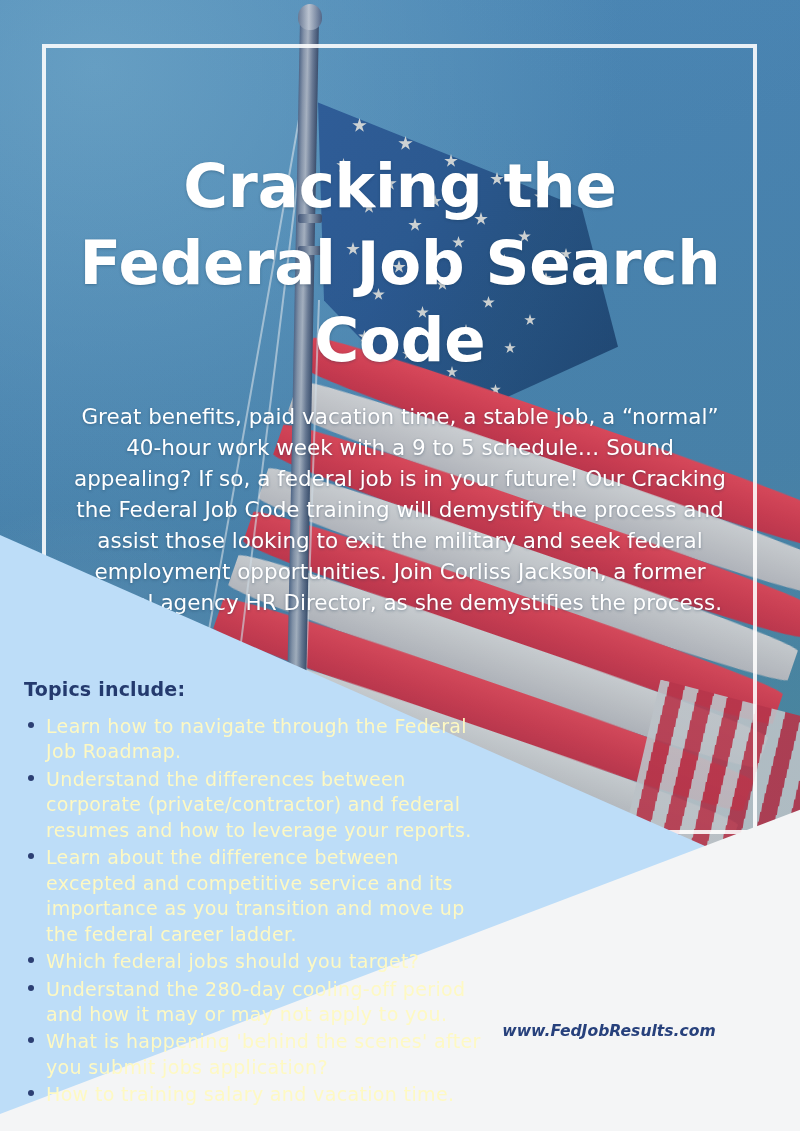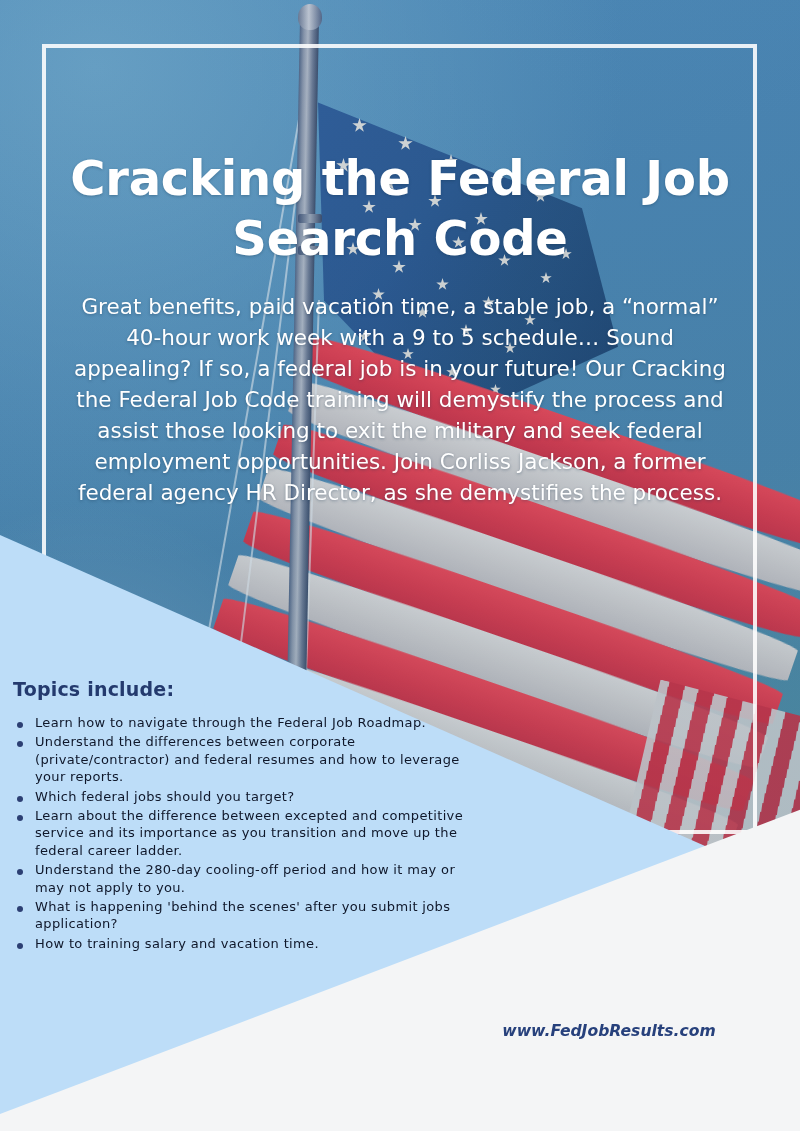--- a/index.html
+++ b/index.html
@@ -167,62 +167,62 @@
   
   .hero {
     position: absolute;
     left: 56px;
     top: 148px;
     width: 688px;
     text-align: center;
   }
   .hero-title {
     margin: 0;
-    font-size: 48px;
+    font-size: 61px;
     line-height: 1.26;
     font-weight: bold;
     color: #ffffff;
     letter-spacing: -0.2px;
     text-shadow: 0 1px 3px rgba(20,50,75,0.32);
   }
   .hero-body {
     margin: 22px auto 0;
     width: 660px;
     font-size: 21.5px;
     line-height: 1.445;
     color: #ffffff;
     text-shadow: 0 1px 3px rgba(20,50,75,0.38);
   }
 
   
   .topics {
     position: absolute;
-    left: 13px;
+    left: 24px;
     top: 678px;
     width: 470px;
   }
   .topics-heading {
     margin: 0 0 14px 0;
     font-size: 19px;
     font-weight: bold;
     color: #243a6e;
     letter-spacing: 0.2px;
   }
   .topics-list {
     list-style: none;
     margin: 0;
     padding: 0;
   }
   .topic-item {
     position: relative;
     padding-left: 22px;
     margin-bottom: 2px;
-    font-size: 13px;
+    font-size: 19px;
     line-height: 1.34;
-    color: #0f172a;
+    color: #fef9c3;
     letter-spacing: 0.35px;
   }
   .topic-bullet {
     position: absolute;
     left: 4px;
     top: 8px;
     width: 6px;
     height: 6px;
     border-radius: 50%;
     background: #2c3f73;
@@ -332,22 +332,22 @@
   </div>
 
   <div class="panel-blue"></div>
   <div class="panel-white"></div>
 
   <div class="topics">
     <h2 class="topics-heading">Topics include:</h2>
     <ul class="topics-list" id="topics-list">
         <li class="topic-item"><span class="topic-bullet"></span><span>Learn how to navigate through the Federal Job Roadmap.</span></li>
         <li class="topic-item"><span class="topic-bullet"></span><span>Understand the differences between corporate (private/contractor) and federal resumes and how to leverage your reports.</span></li>
+        <li class="topic-item"><span class="topic-bullet"></span><span>Learn about the difference between excepted and competitive service and its importance as you transition and move up the federal career ladder.</span></li>
         <li class="topic-item"><span class="topic-bullet"></span><span>Which federal jobs should you target?</span></li>
-        <li class="topic-item"><span class="topic-bullet"></span><span>Learn about the difference between excepted and competitive service and its importance as you transition and move up the federal career ladder.</span></li>
         <li class="topic-item"><span class="topic-bullet"></span><span>Understand the 280-day cooling-off period and how it may or may not apply to you.</span></li>
         <li class="topic-item"><span class="topic-bullet"></span><span>What is happening 'behind the scenes' after you submit jobs application?</span></li>
         <li class="topic-item"><span class="topic-bullet"></span><span>How to training salary and vacation time.</span></li>
       </ul>
   </div>
 
   <div class="bio">
     <span class="bio-url">www.FedJobResults.com</span>
   </div>
 

